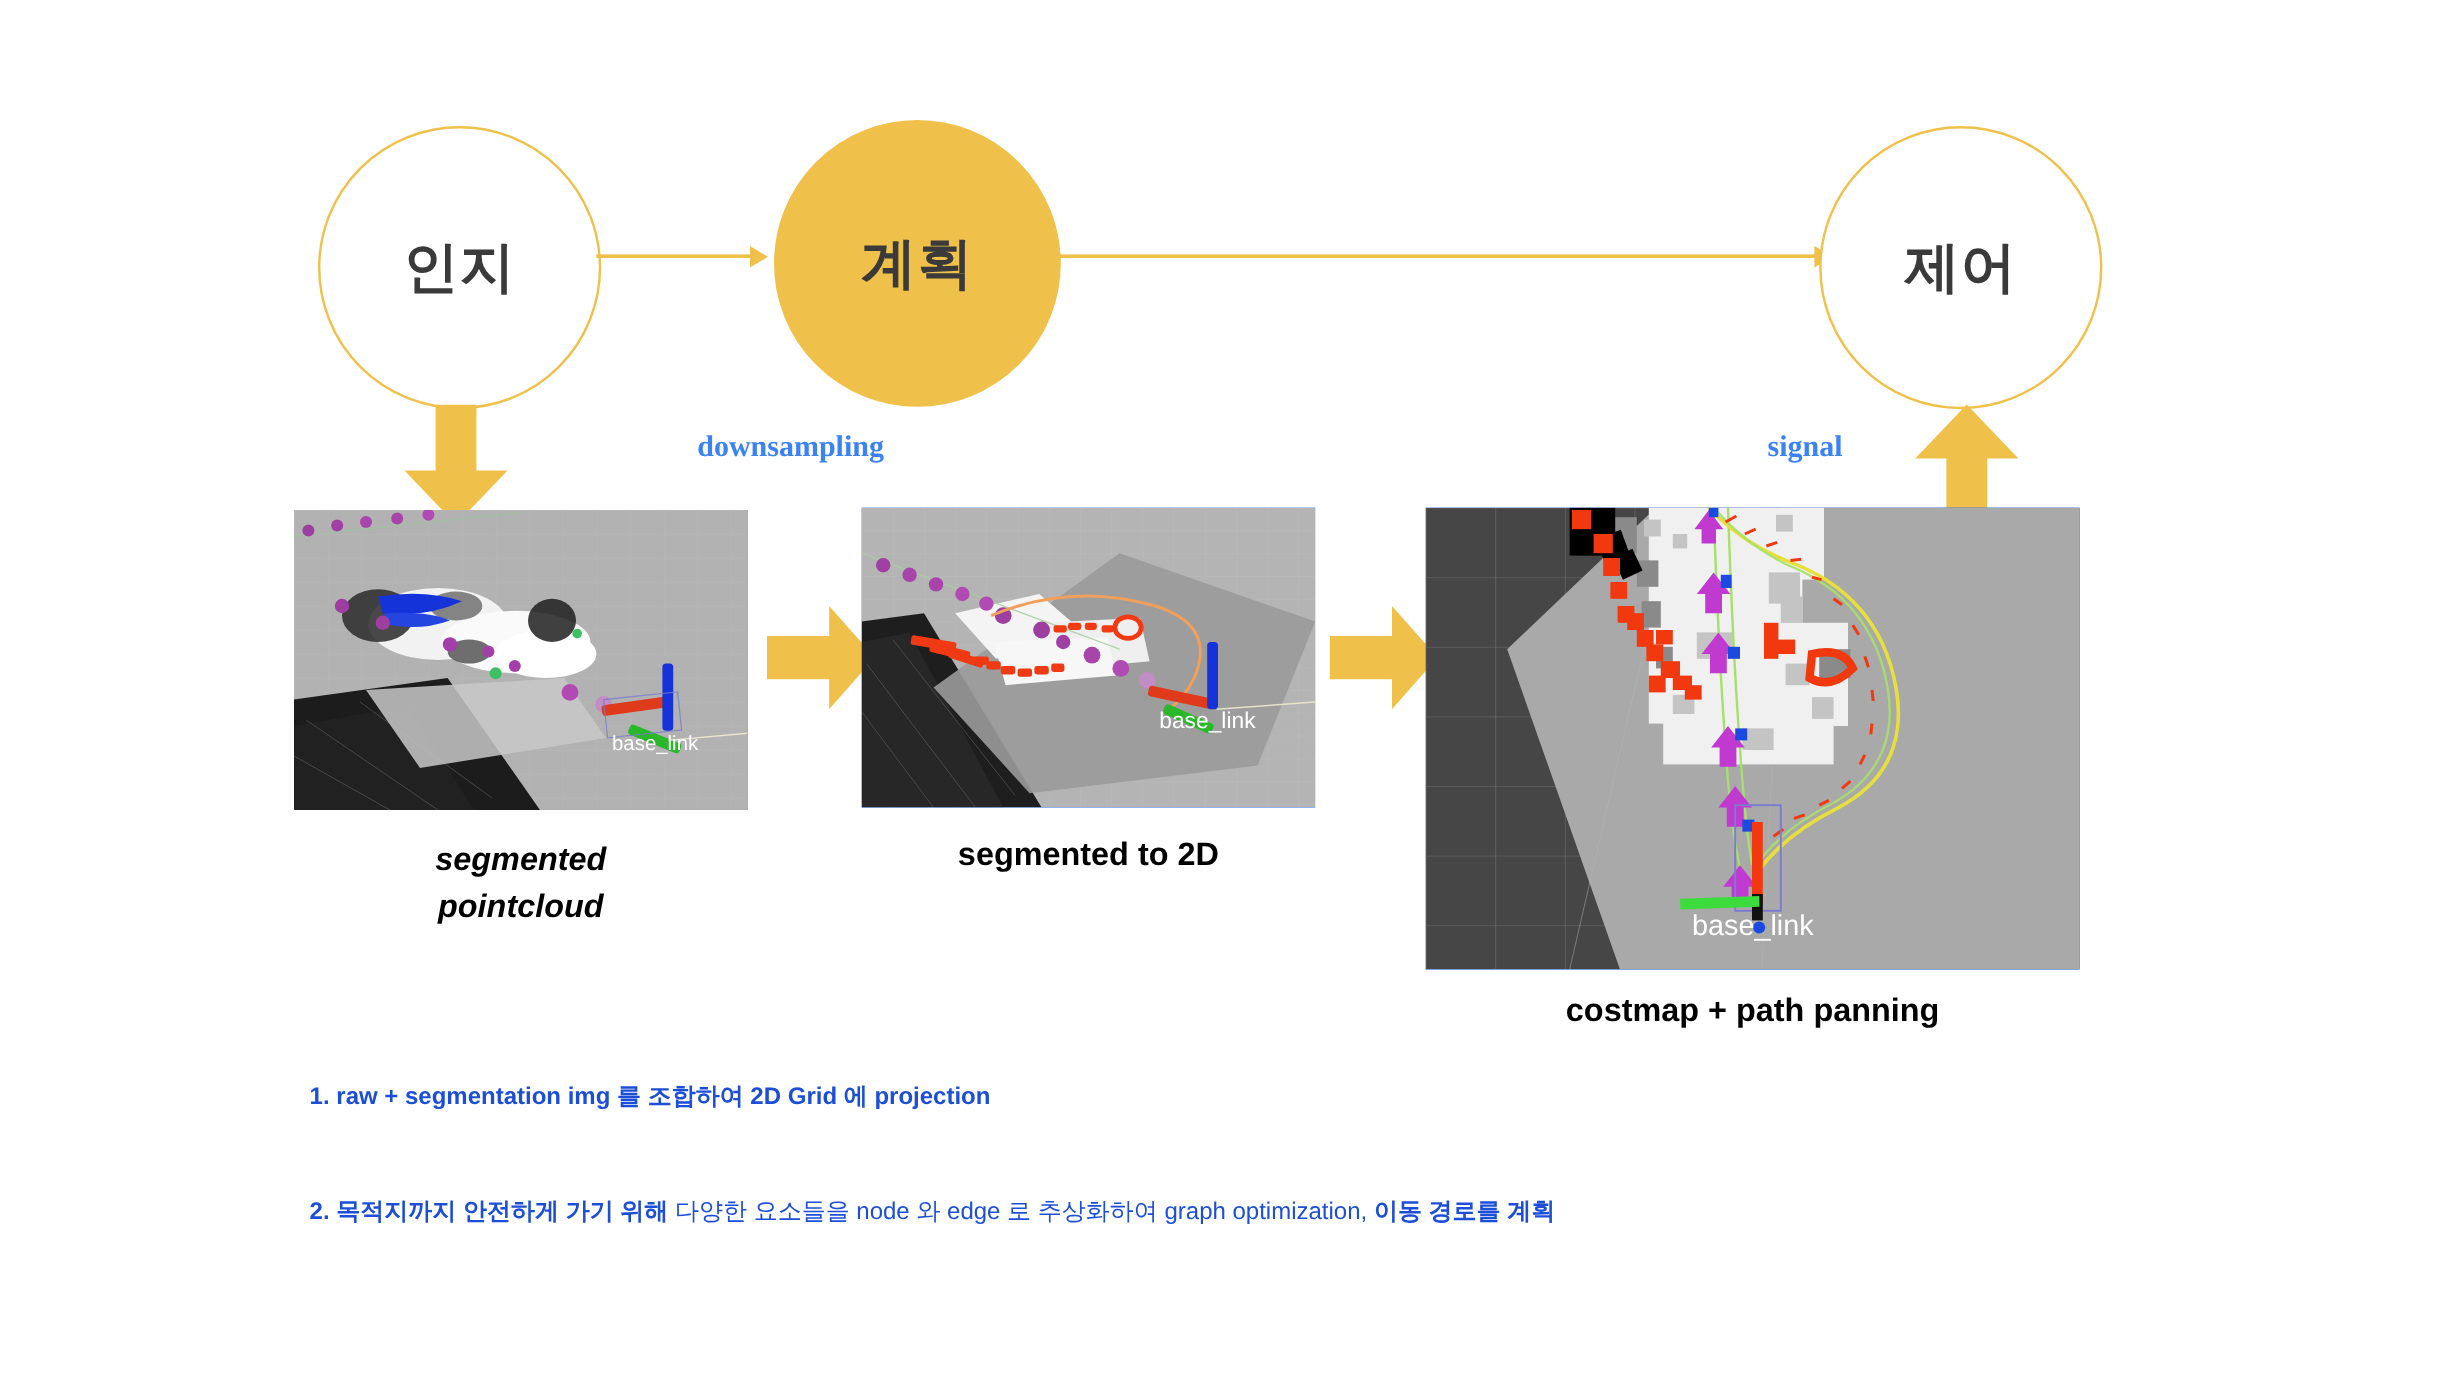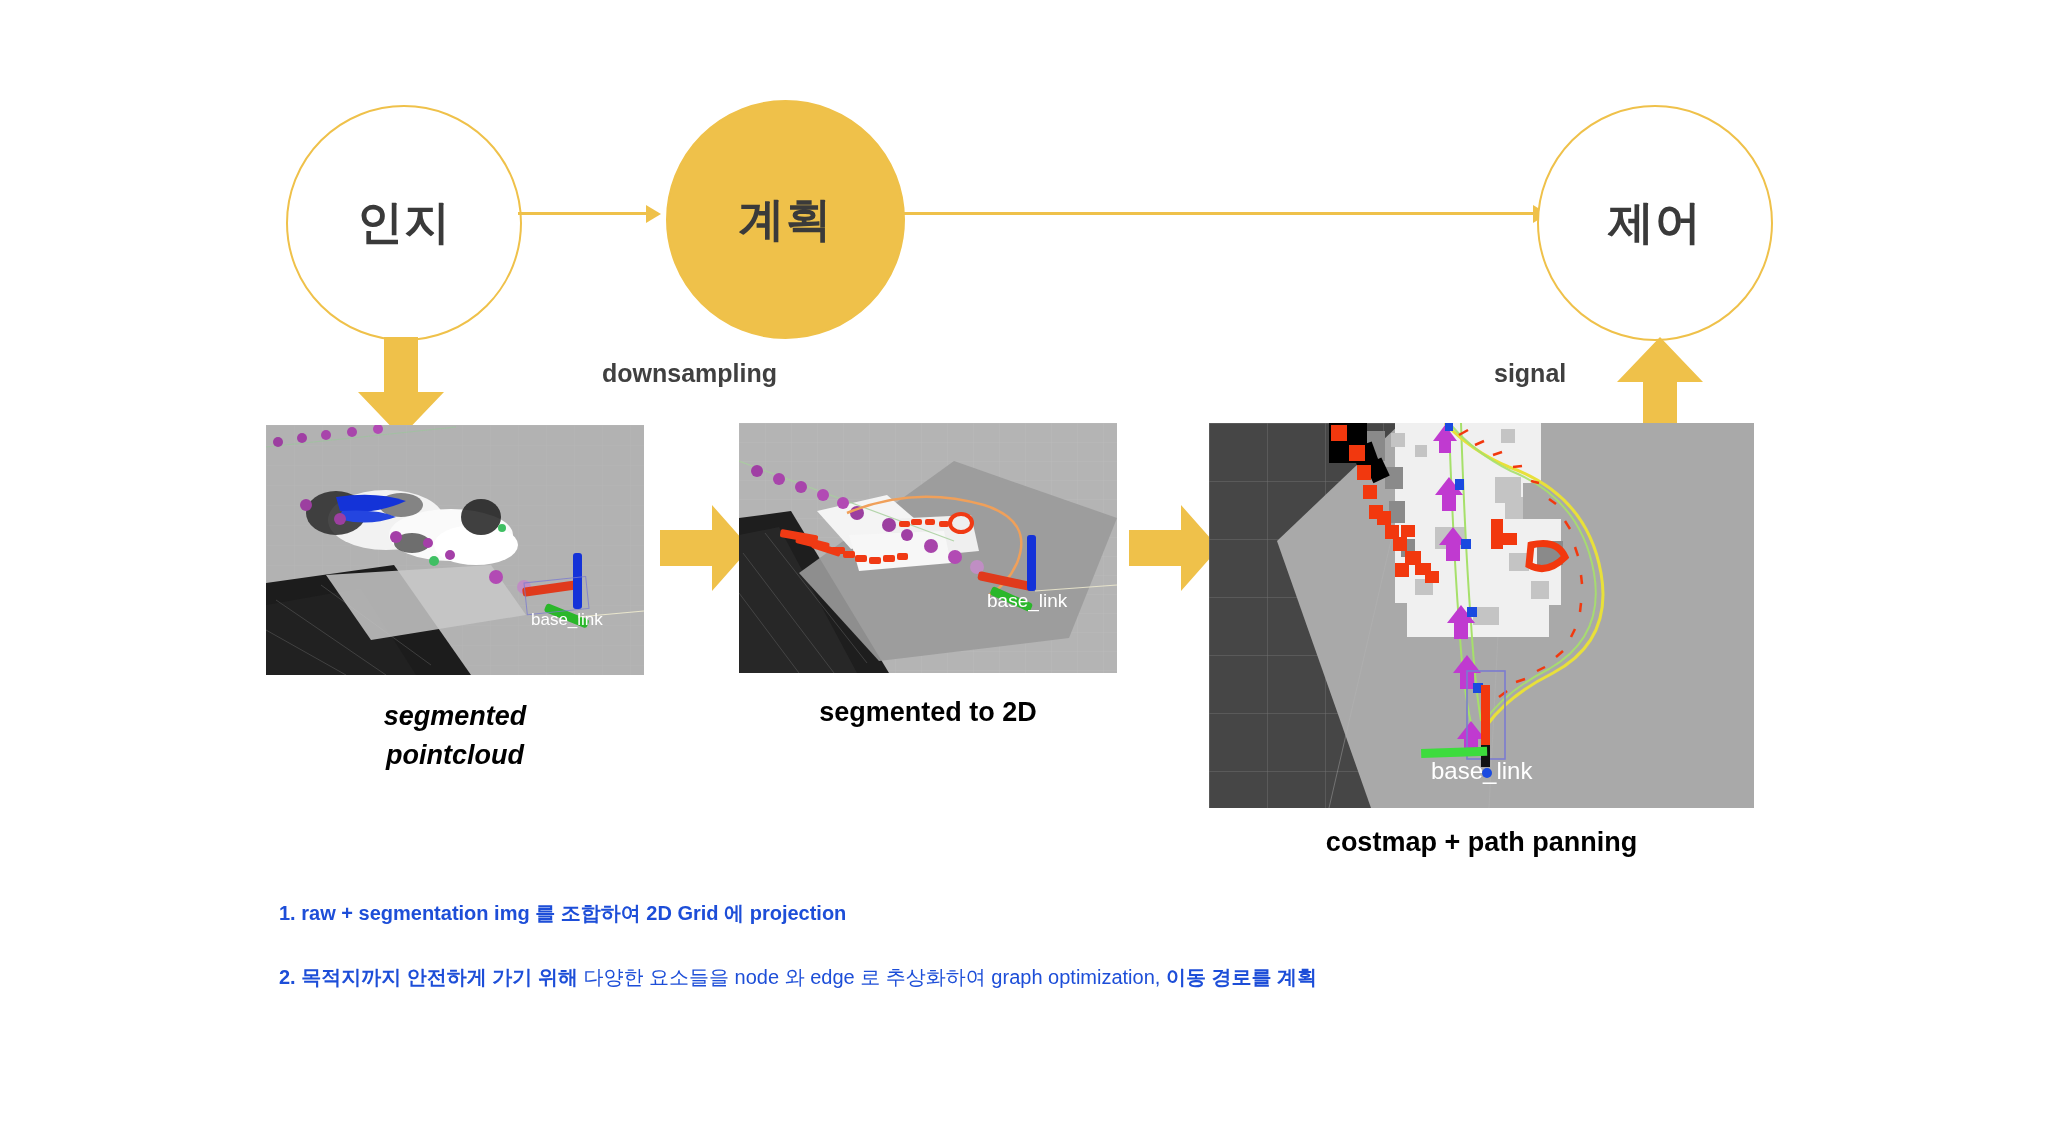--- a/index.html
+++ b/index.html
@@ -1,21 +1,21 @@
 <!DOCTYPE html>
 <html><head>
 <meta charset="utf-8">
 <style>
   html,body{margin:0;padding:0;background:#ffffff;}
   body{
     width:2048px;height:1148px;position:relative;overflow:hidden;
     font-family:"Liberation Sans","DejaVu Sans",sans-serif;
     color:#1a1a1a;
   }
-  .stage{position:absolute;inset:0;margin-left:21px;}
+  .stage{position:absolute;inset:0;}
 
   
   .circle{
     position:absolute;border-radius:50%;
     display:flex;align-items:center;justify-content:center;
     font-weight:bold;color:#3a3a3a;letter-spacing:1px;
   }
   .circle-outline{background:#ffffff;border:2px solid #EFC14A;}
   .circle-filled{background:#EFC14A;border:2px solid #EFC14A;}
 
@@ -38,39 +38,39 @@
   
   .block-arrow{position:absolute;}
   .block-arrow svg{display:block;}
 
   #arrow-down-perception{left:337px;top:337px;width:86px;height:100px;}
   #arrow-up-control{left:1596px;top:337px;width:86px;height:100px;}
   #arrow-right-1{left:639px;top:505px;width:90px;height:86px;}
   #arrow-right-2{left:1108px;top:505px;width:90px;height:86px;}
 
   
-  .edge-label{position:absolute;font-size:25px;font-weight:bold;color:#404040;}
+  .edge-label{position:absolute;font-size:25px;font-weight:bold;color:#3b82f6;font-family:Liberation Serif, serif;}
   #label-downsampling{left:581px;top:359px;}
   #label-signal{left:1473px;top:359px;}
 
   
   .viz{position:absolute;overflow:hidden;background:#3b82f6;text-decoration:underline;}
   #viz-segmented{left:245px;top:425px;width:378px;height:250px;}
   #viz-projection{left:718px;top:423px;width:378px;height:250px;}
   #viz-costmap{left:1188px;top:423px;width:545px;height:385px;}
 
   .viz-caption{position:absolute;font-size:27px;font-weight:bold;color:#000;text-align:center;}
   #caption-segmented{left:245px;top:697px;width:378px;line-height:1.45;font-style:italic;}
   #caption-projection{left:718px;top:697px;width:378px;}
   #caption-costmap{left:1188px;top:827px;width:545px;}
 
   
   .note{position:absolute;font-size:20px;color:#1d4ed8;white-space:nowrap;}
   #note-1{left:258px;top:900px;font-weight:bold;}
-  #note-2{left:258px;top:964px;}
+  #note-2{left:258px;top:996px;}
   .note .b{font-weight:bold;}
   .note .r{font-weight:normal;}
 </style>
 </head>
 <body>
 
 <div class="stage">
 
   <div class="circle circle-outline" id="circle-perception">
     <span>인지</span>

